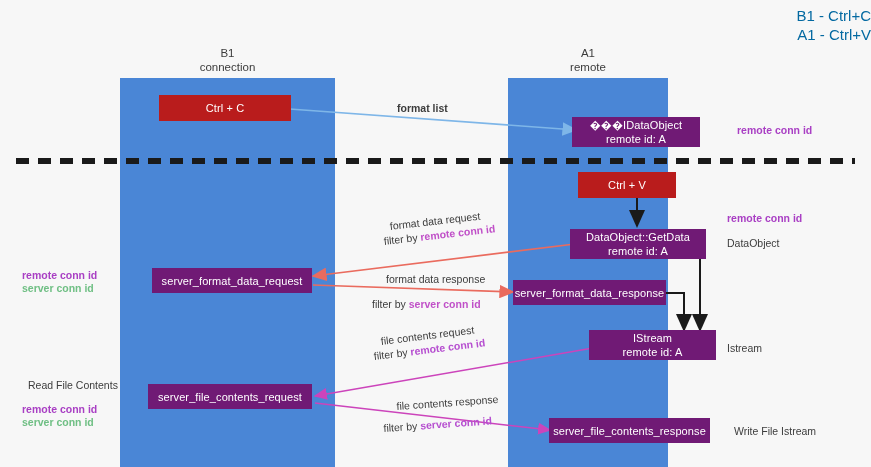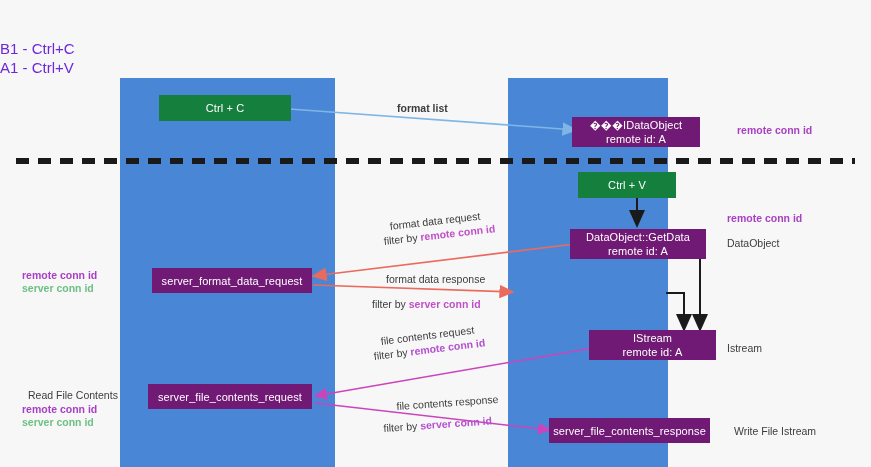--- a/index.html
+++ b/index.html
@@ -28,26 +28,25 @@
     background: #4a86d6;
   }
   .lane-b1 { left: 120px; top: 78px; width: 215px; height: 389px; }
   .lane-a1 { left: 508px; top: 78px; width: 160px; height: 389px; }
 
   .title {
     position: absolute;
     left: 0;
     top: 6px;
     width: 871px;
-    text-align: left;
+    text-align: right;
     font-size: 15px;
-    color: #6d28d9;
+    color: #0369a1;
     line-height: 19px;
     white-space: pre-line;
-    margin-top: 33px;
   }
   .col-head {
     position: absolute;
     text-align: center;
     font-size: 11.5px;
     color: #3c3c3c;
     line-height: 14px;
     white-space: pre-line;
   }
   .col-head-b1 { left: 120px; top: 46px; width: 215px; }
@@ -60,21 +59,21 @@
     flex-direction: column;
     align-items: center;
     justify-content: center;
     color: #ffffff;
     font-size: 11px;
     line-height: 14px;
     text-align: center;
     white-space: pre-line;
     letter-spacing: 0.1px;
   }
-  .box-green { background: #15803d; }
+  .box-green { background: #b91c1c; }
   .box-orange { background: #701a75; }
 
   .flabel {
     position: absolute;
     font-size: 10.5px;
     color: #3c3c3c;
     line-height: 15px;
     white-space: nowrap;
   }
   .flabel .hl-purple { color: #c050c8; font-weight: bold; }
@@ -94,20 +93,24 @@
 <body>
 
 <div id="canvas">
 
   <div class="lane lane-b1"></div>
   <div class="lane lane-a1"></div>
 
   <div class="title">B1 - Ctrl+C
 A1 - Ctrl+V</div>
 
+  <div class="col-head col-head-b1">B1
+connection</div>
+  <div class="col-head col-head-a1">A1
+remote</div>
 
   <svg id="svg-layer">
     <defs>
       <marker id="ar-blue" markerWidth="9" markerHeight="8" refX="8" refY="4" orient="auto">
         <path d="M0,0 L9,4 L0,8 z" fill="#7eb6e8"></path>
       </marker>
       <marker id="ar-red" markerWidth="9" markerHeight="8" refX="8" refY="4" orient="auto">
         <path d="M0,0 L9,4 L0,8 z" fill="#ea6b5e"></path>
       </marker>
       <marker id="ar-mag" markerWidth="9" markerHeight="8" refX="8" refY="4" orient="auto">
@@ -142,20 +145,21 @@
   <div class="box box-orange" style="left:572px; top:117px; width:128px; height:30px;">���IDataObject
 remote id: A</div>
 
   <div class="box box-green" style="left:578px; top:172px; width:98px; height:26px;">Ctrl + V</div>
 
   <div class="box box-orange" style="left:570px; top:229px; width:136px; height:30px;">DataObject::GetData
 remote id: A</div>
 
   <div class="box box-orange" style="left:152px; top:268px; width:160px; height:25px;">server_format_data_request</div>
 
+  <div class="box box-orange" style="left:513px; top:280px; width:153px; height:25px;">server_format_data_response</div>
 
   <div class="box box-orange" style="left:589px; top:330px; width:127px; height:30px;">IStream
 remote id: A</div>
 
   <div class="box box-orange" style="left:549px; top:418px; width:161px; height:25px;">server_file_contents_response</div>
 
   <div class="box box-orange" style="left:148px; top:384px; width:164px; height:25px;">server_file_contents_request</div>
 
   <div class="flabel" style="left:397px; top:101px;font-weight:bold;">format list</div>
 
@@ -176,17 +180,17 @@
   <div class="side-label purple-bold" style="left:727px; top:211px;">remote conn id</div>
   <div class="side-label side-plain" style="left:727px; top:236px;">DataObject</div>
 
   <div class="side-label side-plain" style="left:727px; top:341px;">Istream</div>
 
   <div class="side-label side-plain" style="left:734px; top:424px;">Write File Istream</div>
 
   <div class="side-label purple-bold" style="left:22px; top:268px;">remote conn id</div>
   <div class="side-label green-bold" style="left:22px; top:281px;">server conn id</div>
 
-  <div class="side-label side-plain" style="left:28px; top:388px;">Read File Contents</div>
+  <div class="side-label side-plain" style="left:28px; top:378px;">Read File Contents</div>
   <div class="side-label purple-bold" style="left:22px; top:402px;">remote conn id</div>
   <div class="side-label green-bold" style="left:22px; top:415px;">server conn id</div>
 
 </div>
 
 </body></html>

